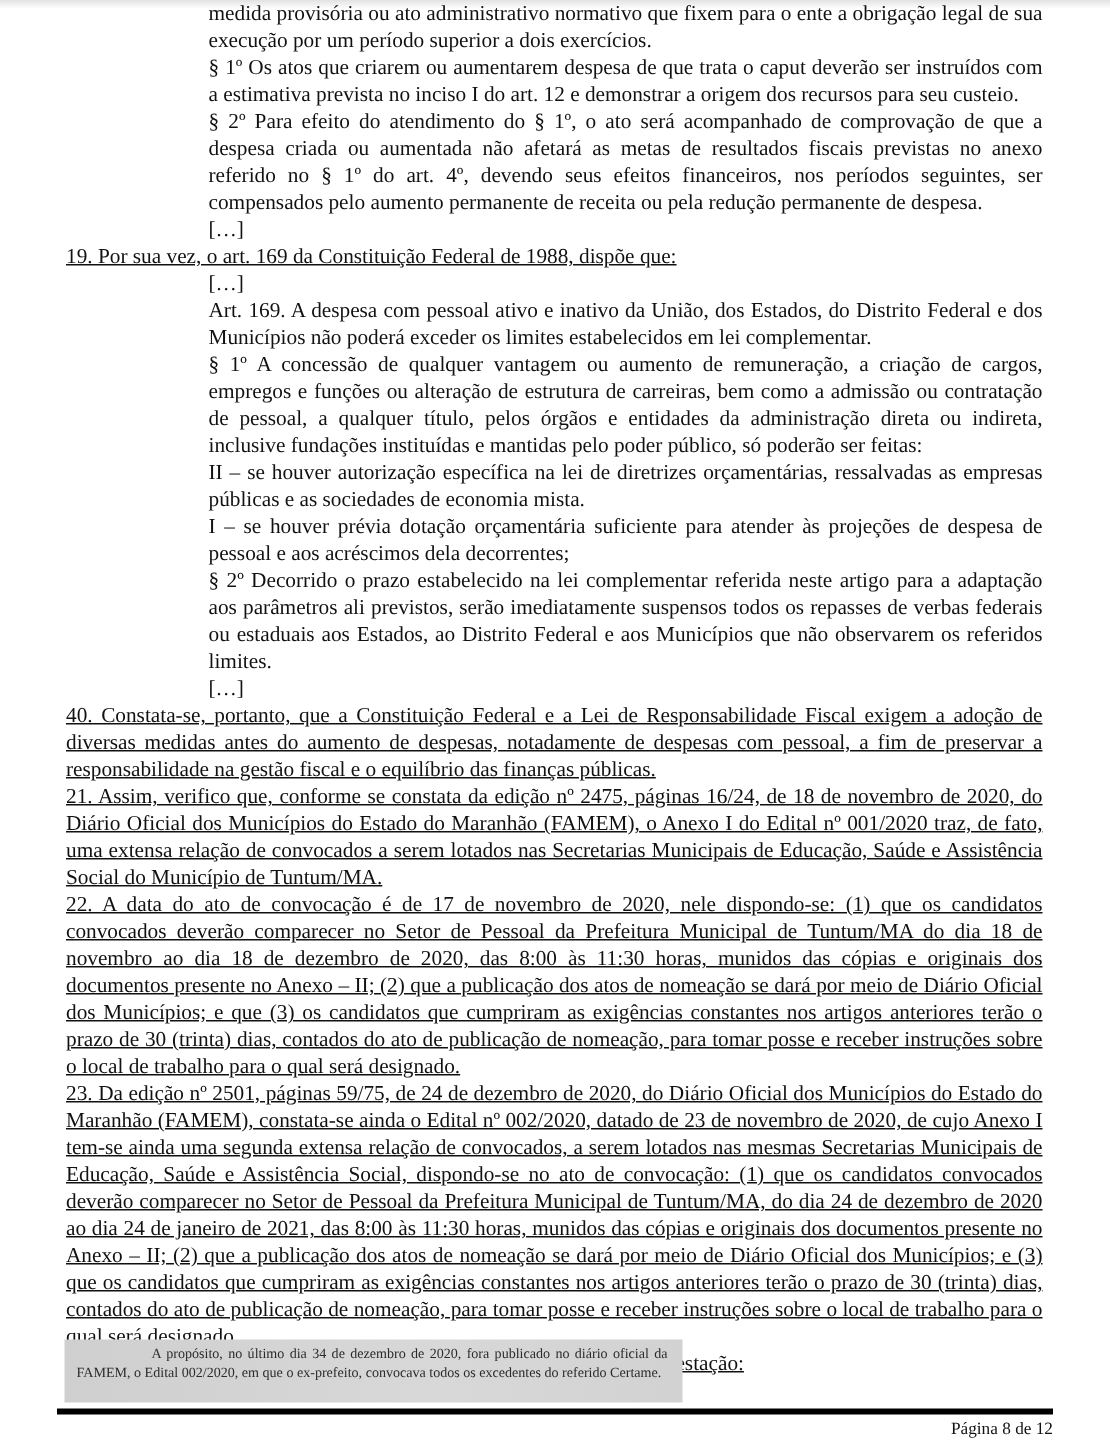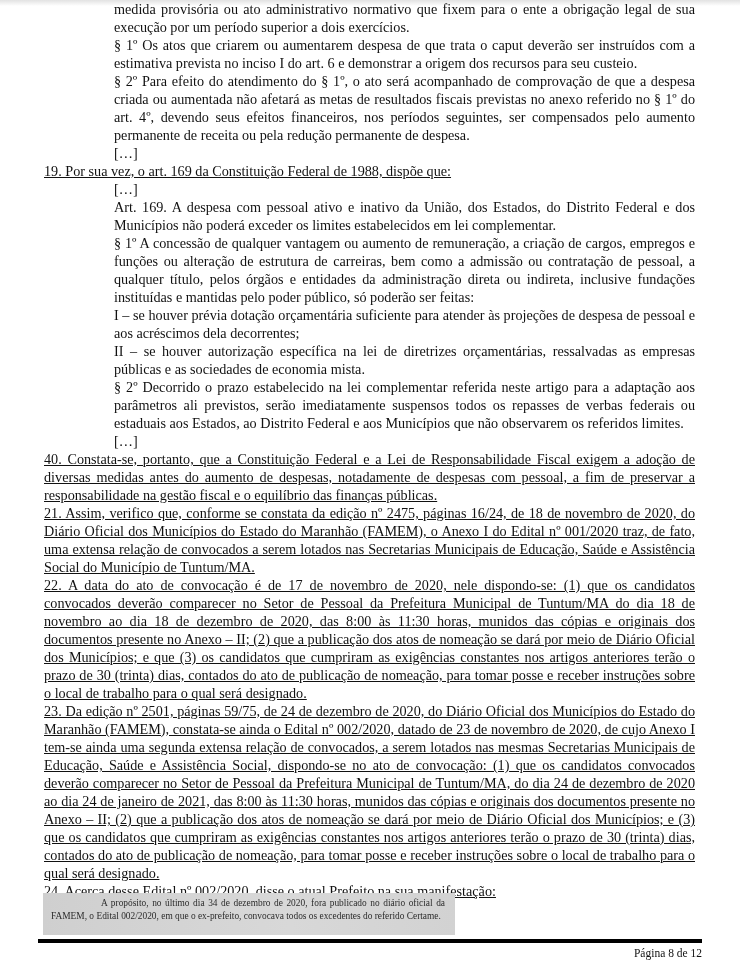--- a/index.html
+++ b/index.html
@@ -10,21 +10,21 @@
     color: #111;
   }
   .topshade {
     position: absolute; left: 0; top: 0; width: 740px; height: 6px;
     background: linear-gradient(#e2e2e2, #ffffff);
   }
   .page {
     position: absolute; left: 44px; top: 0; width: 651px;
     font-size: 14.2px; line-height: 18px;
   }
-  .quote { margin-left: 70px; text-align: justify; }
+  .quote { margin-left: 95px; text-align: justify; }
   .quote p, .para p { margin: 0; }
   .para { text-align: justify; text-decoration: underline; }
   .last { text-align-last: left; }
   .heading-line { white-space: nowrap; }
   .scan {
     position: absolute; left: 43px; top: 893px; width: 412px; height: 42px;
     background: linear-gradient(90deg, #cfcfcf, #d8d8d8 60%, #d2d2d2);
     font-size: 9.4px; line-height: 12.5px; color: #2b2b2b;
     box-sizing: border-box; padding: 4px 10px 0 8px;
   }
@@ -37,35 +37,35 @@
   }
 </style>
 </head>
 <body>
 
 <div class="topshade"></div>
 
 <div class="page">
   <div class="quote">
     <p class="last">medida provisória ou ato administrativo normativo que fixem para o ente a obrigação legal de sua execução por um período superior a dois exercícios.</p>
-    <p class="last">§ 1º Os atos que criarem ou aumentarem despesa de que trata o caput deverão ser instruídos com a estimativa prevista no inciso I do art. 6 e demonstrar a origem dos recursos para seu custeio.</p>
+    <p class="last">§ 1º Os atos que criarem ou aumentarem despesa de que trata o caput deverão ser instruídos com a estimativa prevista no inciso I do art. 12 e demonstrar a origem dos recursos para seu custeio.</p>
     <p class="last">§ 2º Para efeito do atendimento do § 1º, o ato será acompanhado de comprovação de que a despesa criada ou aumentada não afetará as metas de resultados fiscais previstas no anexo referido no § 1º do art. 4º, devendo seus efeitos financeiros, nos períodos seguintes, ser compensados pelo aumento permanente de receita ou pela redução permanente de despesa.</p>
     <p>[…]</p>
   </div>
 
   <div class="para">
     <p class="heading-line">19. Por sua vez, o art. 169 da Constituição Federal de 1988, dispõe que:</p>
   </div>
 
   <div class="quote">
     <p>[…]</p>
     <p class="last">Art. 169. A despesa com pessoal ativo e inativo da União, dos Estados, do Distrito Federal e dos Municípios não poderá exceder os limites estabelecidos em lei complementar.</p>
     <p class="last">§ 1º A concessão de qualquer vantagem ou aumento de remuneração, a criação de cargos, empregos e funções ou alteração de estrutura de carreiras, bem como a admissão ou contratação de pessoal, a qualquer título, pelos órgãos e entidades da administração direta ou indireta, inclusive fundações instituídas e mantidas pelo poder público, só poderão ser feitas:</p>
+    <p class="last">II – se houver autorização específica na lei de diretrizes orçamentárias, ressalvadas as empresas públicas e as sociedades de economia mista.</p>
     <p class="last">I – se houver prévia dotação orçamentária suficiente para atender às projeções de despesa de pessoal e aos acréscimos dela decorrentes;</p>
-    <p class="last">II – se houver autorização específica na lei de diretrizes orçamentárias, ressalvadas as empresas públicas e as sociedades de economia mista.</p>
     <p class="last">§ 2º Decorrido o prazo estabelecido na lei complementar referida neste artigo para a adaptação aos parâmetros ali previstos, serão imediatamente suspensos todos os repasses de verbas federais ou estaduais aos Estados, ao Distrito Federal e aos Municípios que não observarem os referidos limites.</p>
     <p>[…]</p>
   </div>
 
   <div class="para">
     <p class="last">40. Constata-se, portanto, que a Constituição Federal e a Lei de Responsabilidade Fiscal exigem a adoção de diversas medidas antes do aumento de despesas, notadamente de despesas com pessoal, a fim de preservar a responsabilidade na gestão fiscal e o equilíbrio das finanças públicas.</p>
   </div>
   <div class="para">
     <p class="last">21. Assim, verifico que, conforme se constata da edição nº 2475, páginas 16/24, de 18 de novembro de 2020, do Diário Oficial dos Municípios do Estado do Maranhão (FAMEM), o Anexo I do Edital nº 001/2020 traz, de fato, uma extensa relação de convocados a serem lotados nas Secretarias Municipais de Educação, Saúde e Assistência Social do Município de Tuntum/MA.</p>
   </div>

